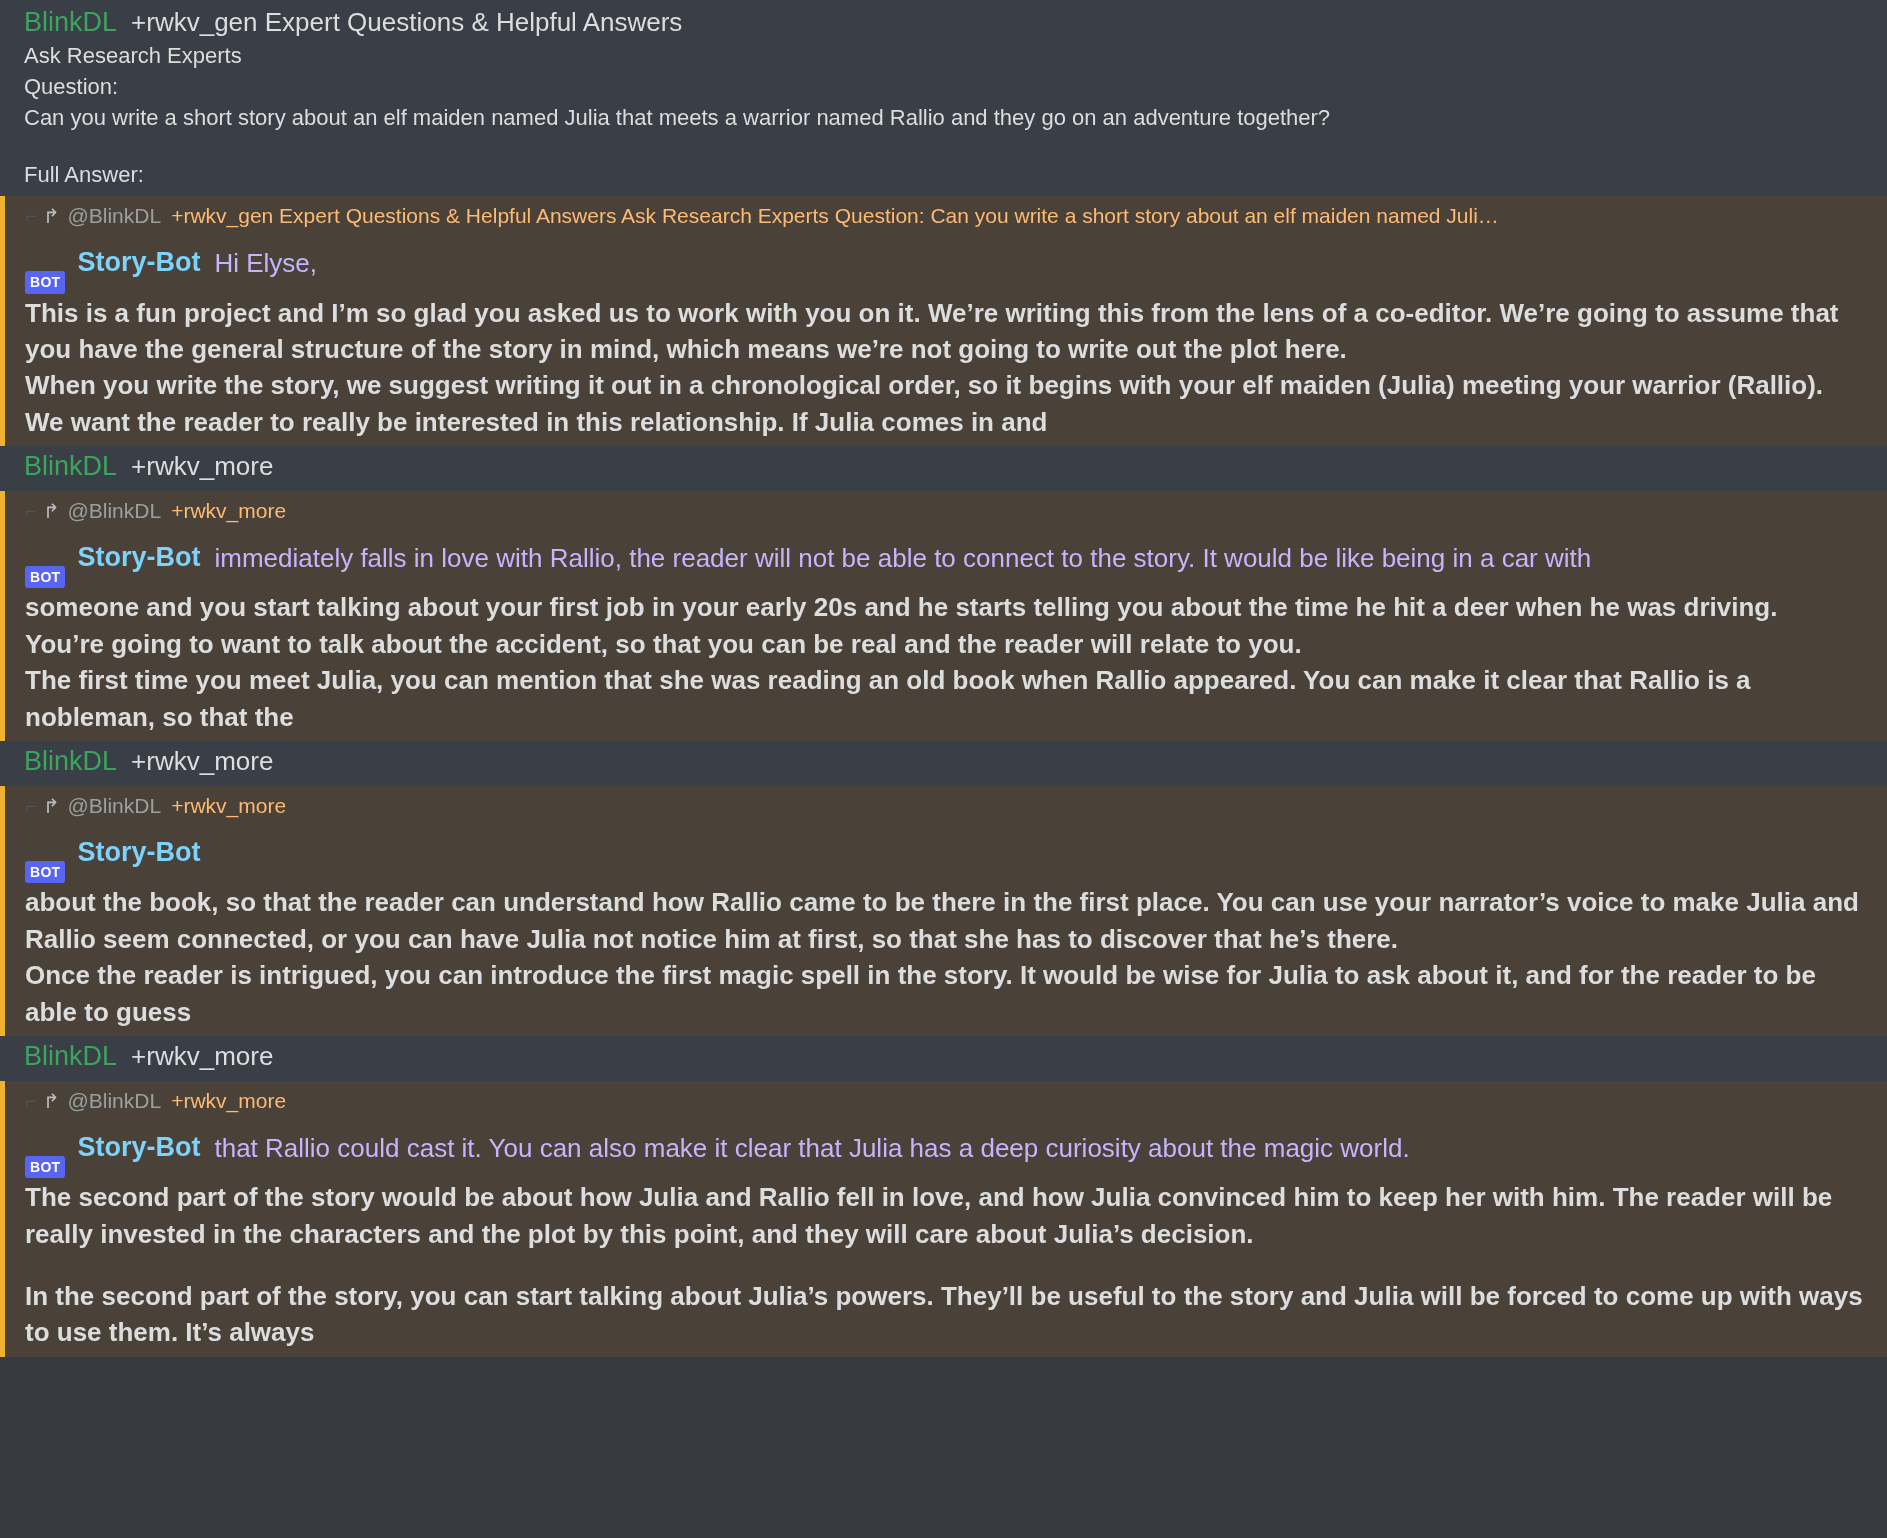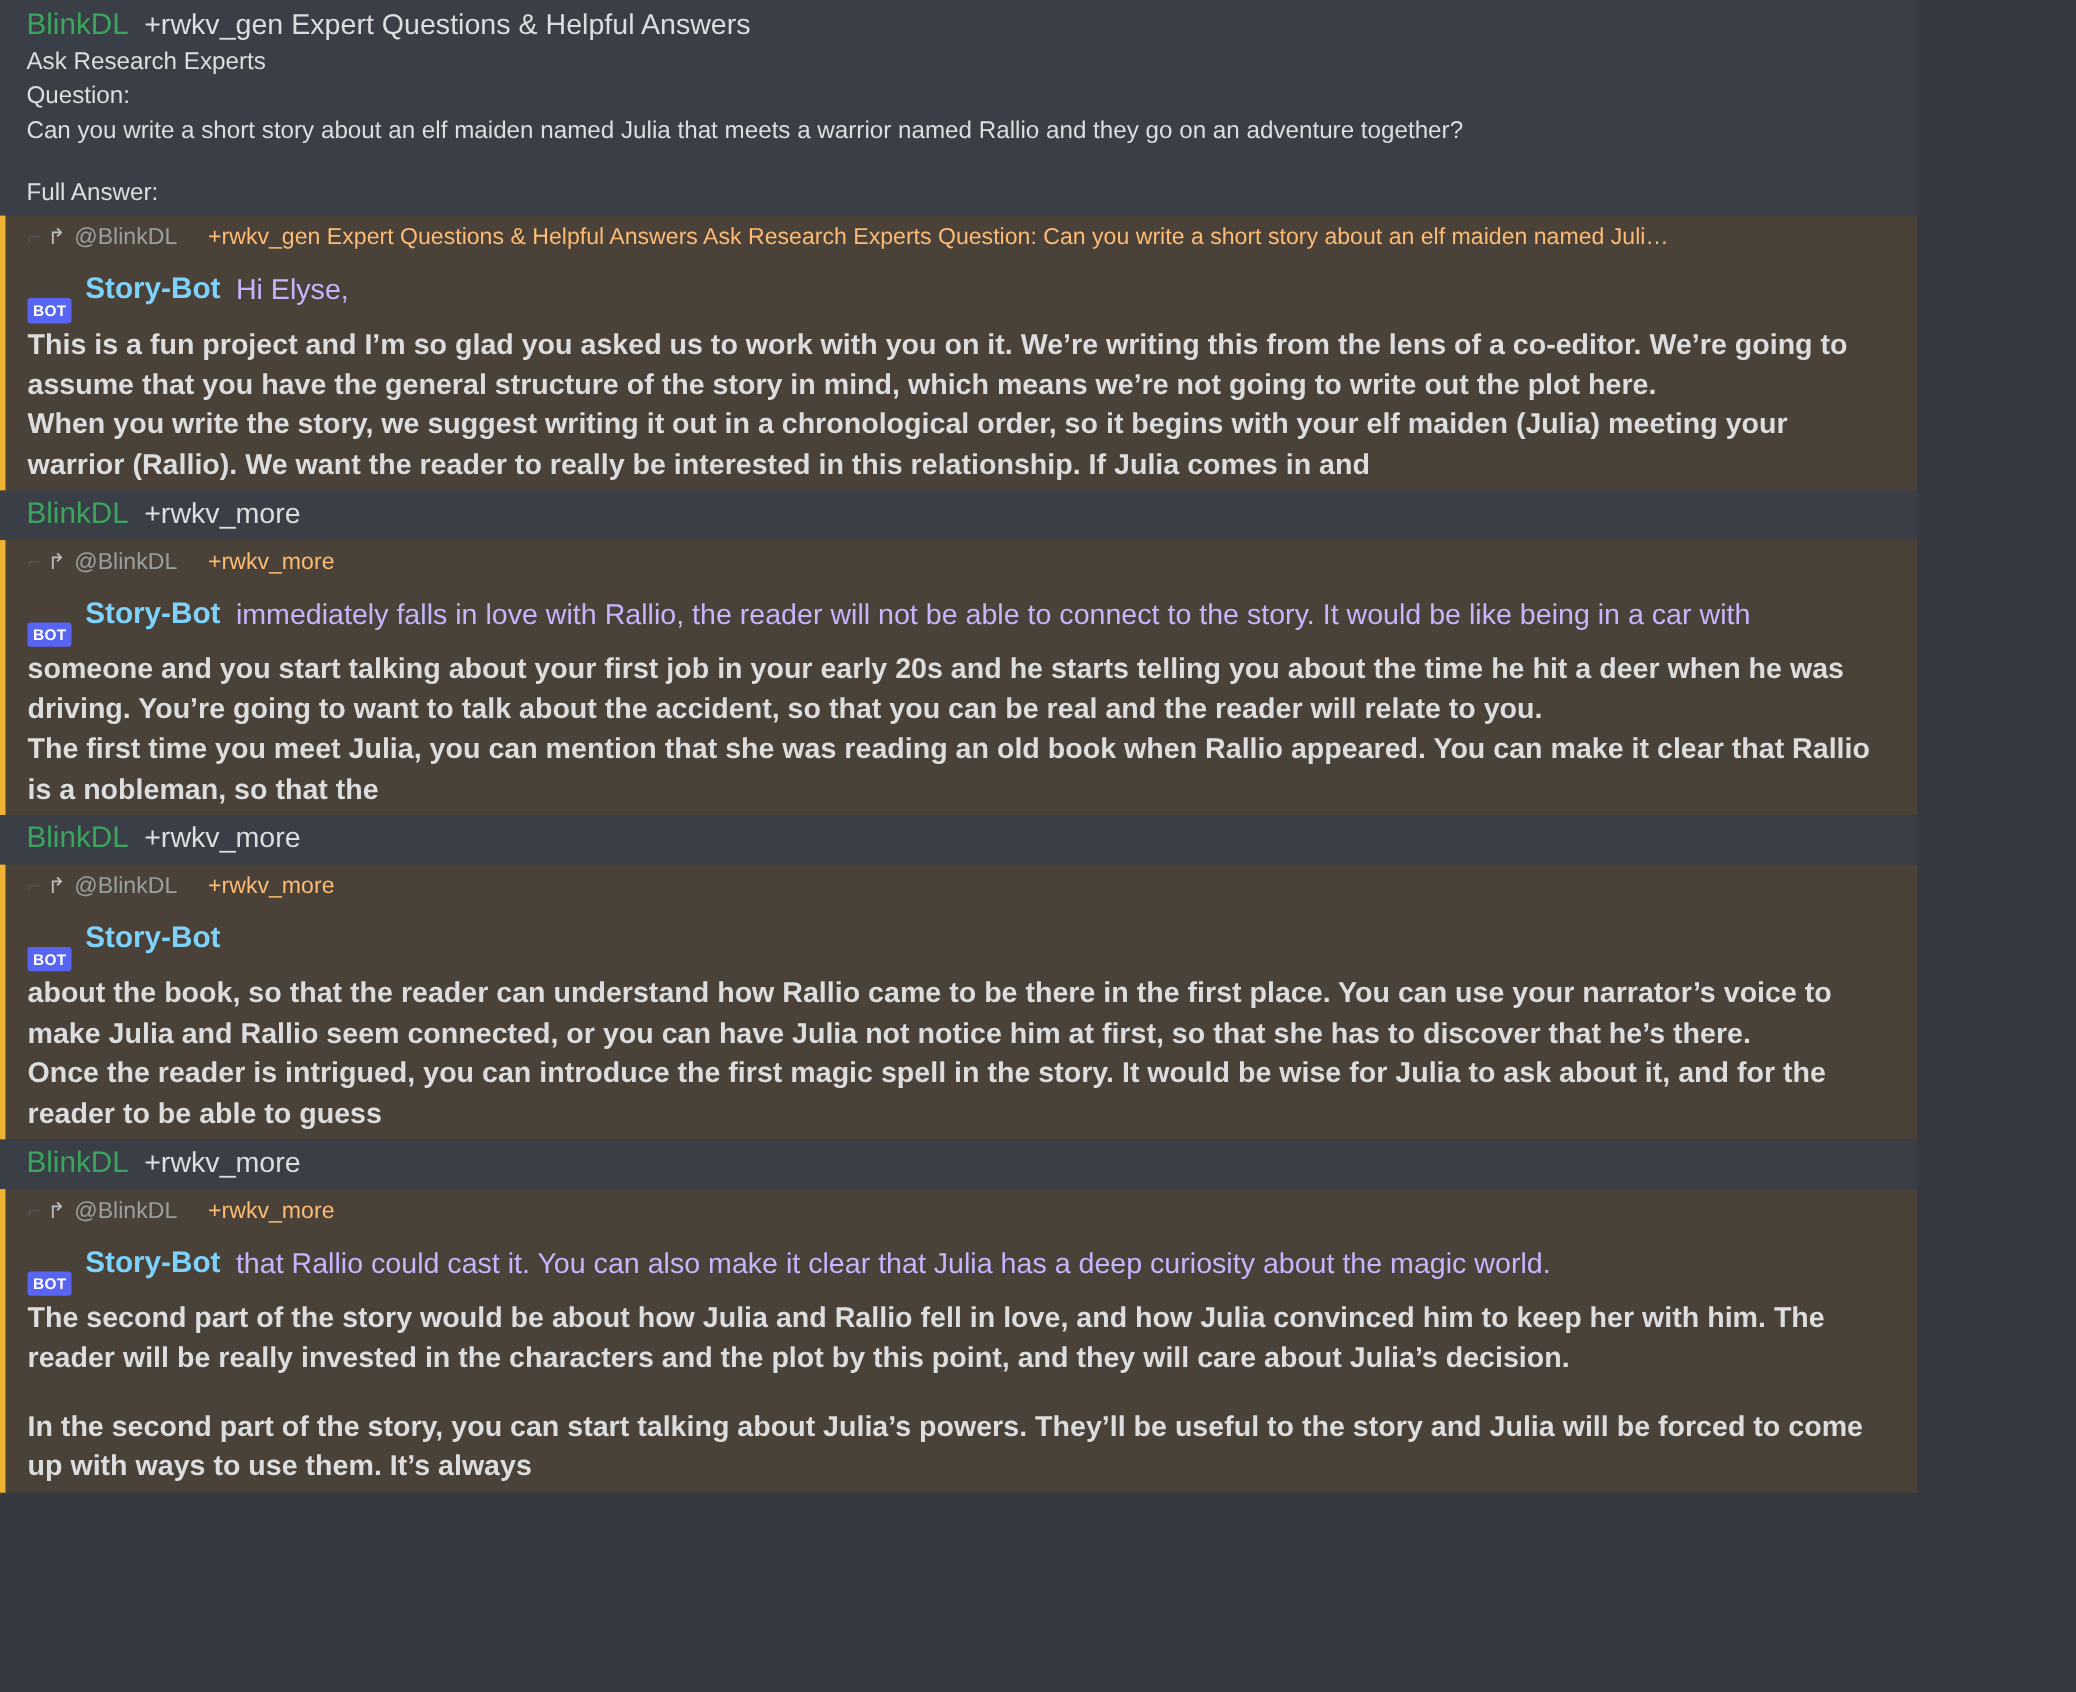--- a/index.html
+++ b/index.html
@@ -7,21 +7,21 @@
     padding: 0;
     background: #36393f;
   }
   body {
     width: 1887px;
     font-family: "Liberation Sans", sans-serif;
     color: #dcddde;
     -webkit-font-smoothing: antialiased;
   }
   .app {
-    width: 1743px;
+    width: 1887px;
     min-height: 1538px;
     background: #36393f;
     display: flex;
     flex-direction: column;
   }
 
   
   .user-msg {
     background: #3a3e46;
     padding: 2px 0 6px 0;
@@ -85,21 +85,21 @@
   }
   .reply-arrow {
     display: inline-block;
     margin-right: 8px;
     color: #b9bbbe;
     font-size: 20px;
     transform: scaleX(-1);
   }
   .reply-name {
     color: #9aa09f;
-    margin-right: 28px;
+    margin-right: 10px;
   }
   .reply-snippet {
     color: #fdba74;
     overflow: hidden;
     text-overflow: ellipsis;
     white-space: nowrap;
     max-width: 1680px;
   }
   .bot-header {
     display: flex;

